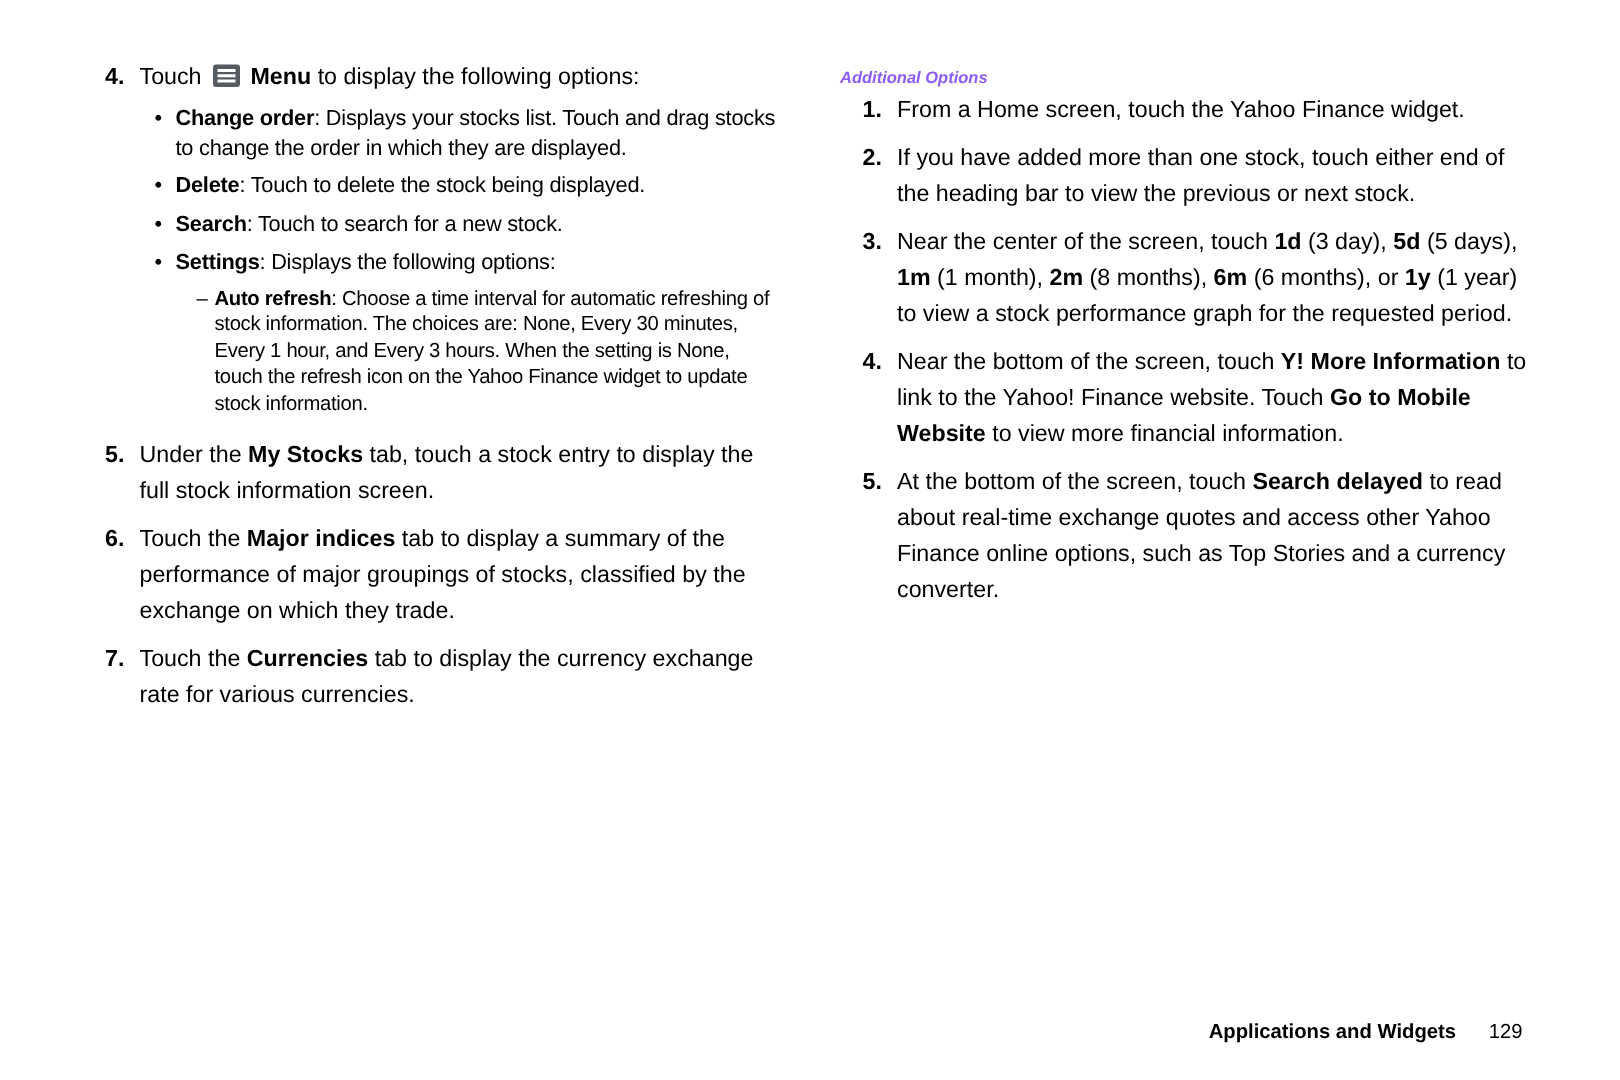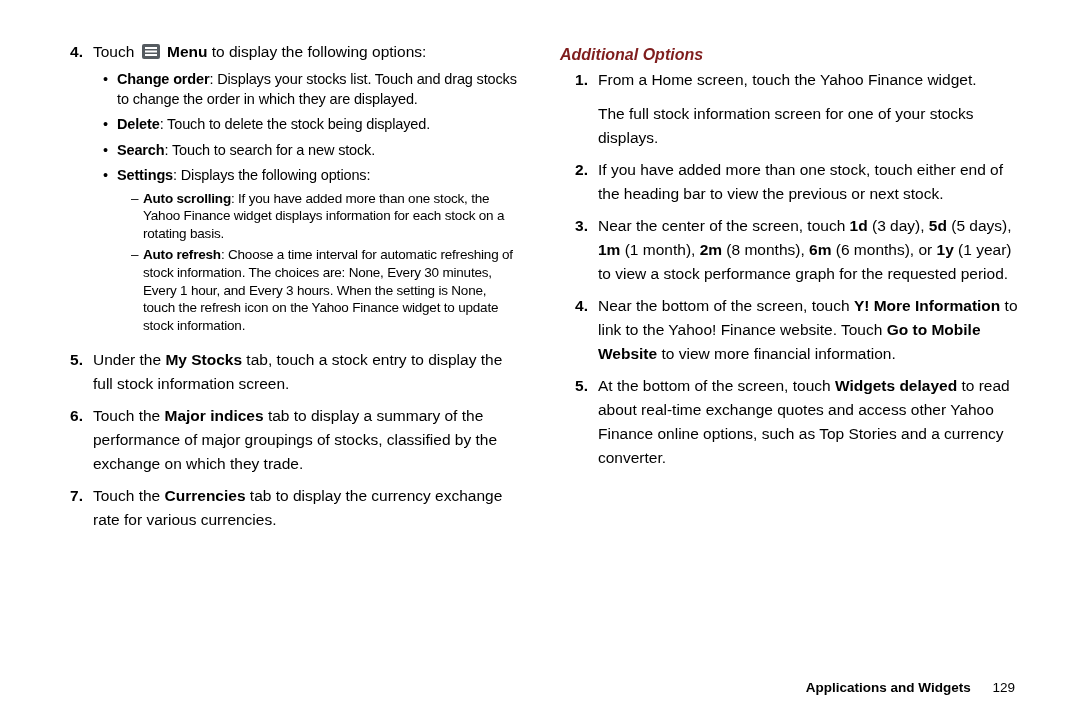--- a/index.html
+++ b/index.html
@@ -90,24 +90,24 @@
     position: relative;
   }
   .menu-icon::before {
     content: "";
     position: absolute;
     left: 3px; right: 3px; top: 3px; height: 2px;
     background: #fff;
     box-shadow: 0 3.5px 0 #fff, 0 7px 0 #fff;
   }
   .heading {
-    color: #7f1d1d;
+    color: #8b5cf6;
     font-style: italic;
     font-weight: bold;
-    font-size: 16px;
+    font-size: 11px;
     margin: 6px 0 4px 0;
   }
   .para {
     line-height: 1.55;
     margin: 0 0 10px 0;
   }
   .footer {
     position: absolute;
     right: 65px;
     bottom: 25px;
@@ -121,21 +121,20 @@
 <div class="cols">
   <div class="col">
     <ol class="num-list" id="left-list">
         <li class="num-item">
           <span class="num">4.</span>
           <div class="num-body">Touch <span class="menu-icon"></span> <b>Menu</b> to display the following options:<ul class="bullets">
               <li><b>Change order</b>: Displays your stocks list. Touch and drag stocks to change the order in which they are displayed.</li>
               <li><b>Delete</b>: Touch to delete the stock being displayed.</li>
               <li><b>Search</b>: Touch to search for a new stock.</li>
               <li><b>Settings</b>: Displays the following options:<ul class="dashes">
-                  <li><b>Auto scrolling</b>: If you have added more than one stock, the Yahoo Finance widget displays information for each stock on a rotating basis.</li>
                   <li><b>Auto refresh</b>: Choose a time interval for automatic refreshing of stock information. The choices are: None, Every 30 minutes, Every 1 hour, and Every 3 hours. When the setting is None, touch the refresh icon on the Yahoo Finance widget to update stock information.</li>
                 </ul></li>
             </ul></div>
         </li>
         <li class="num-item">
           <span class="num">5.</span>
           <div class="num-body"><span>Under the </span><b>My Stocks</b><span> tab, touch a stock entry to display the full stock information screen.</span></div>
         </li>
         <li class="num-item">
           <span class="num">6.</span>
@@ -147,21 +146,20 @@
         </li>
       </ol>
   </div>
   <div class="col">
     <div class="heading">Additional Options</div>
     <ol class="num-list" id="right-list">
         <li class="num-item">
           <span class="num">1.</span>
           <div class="num-body">
             <div><span>From a Home screen, touch the Yahoo Finance widget.</span></div>
-            <div style="margin-top: 10px;">The full stock information screen for one of your stocks displays.</div>
           </div>
         </li>
         <li class="num-item">
           <span class="num">2.</span>
           <div class="num-body">
             <div><span>If you have added more than one stock, touch either end of the heading bar to view the previous or next stock.</span></div>
           </div>
         </li>
         <li class="num-item">
           <span class="num">3.</span>
@@ -171,21 +169,21 @@
         </li>
         <li class="num-item">
           <span class="num">4.</span>
           <div class="num-body">
             <div><span>Near the bottom of the screen, touch </span><b>Y! More Information</b><span> to link to the Yahoo! Finance website. Touch </span><b>Go to Mobile Website</b><span> to view more financial information.</span></div>
           </div>
         </li>
         <li class="num-item">
           <span class="num">5.</span>
           <div class="num-body">
-            <div><span>At the bottom of the screen, touch </span><b>Widgets delayed</b><span> to read about real-time exchange quotes and access other Yahoo Finance online options, such as Top Stories and a currency converter.</span></div>
+            <div><span>At the bottom of the screen, touch </span><b>Search delayed</b><span> to read about real-time exchange quotes and access other Yahoo Finance online options, such as Top Stories and a currency converter.</span></div>
           </div>
         </li>
       </ol>
   </div>
 </div>
 
 <div class="footer">
   <span class="sect">Applications and Widgets</span>
   <span>129</span>
 </div>

